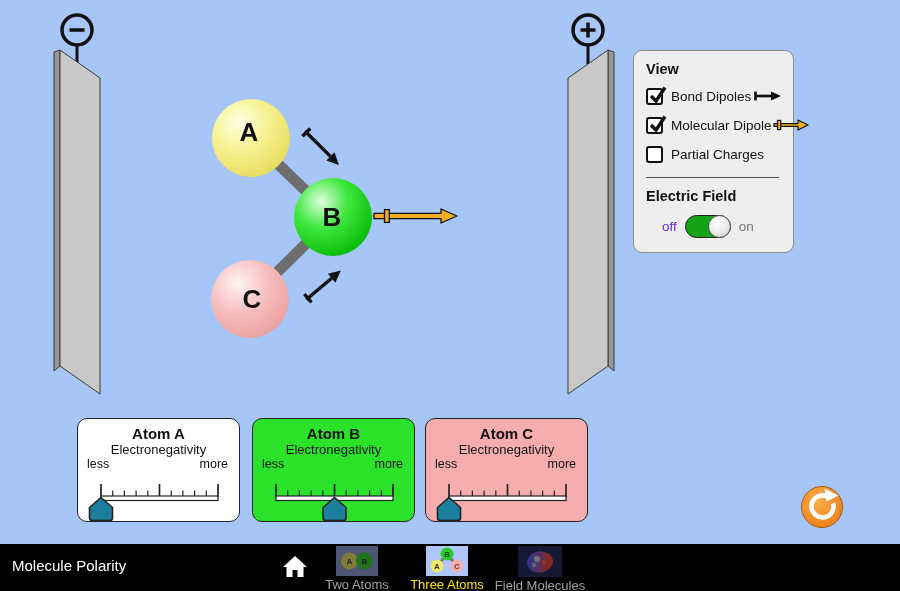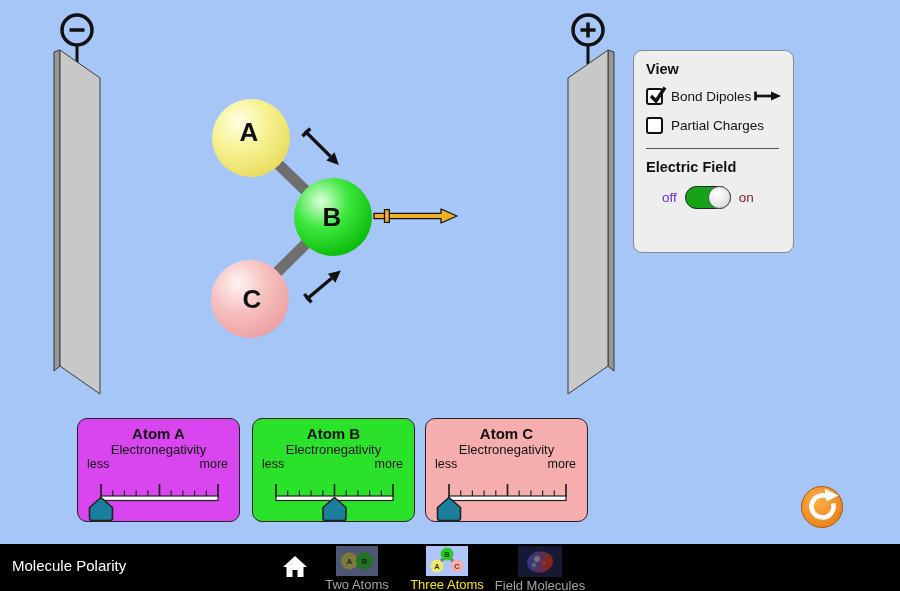--- a/index.html
+++ b/index.html
@@ -15,31 +15,31 @@
   .vrow{display:flex;align-items:center;margin-top:9px;height:20px;cursor:pointer;}
   .cbox{position:relative;width:17px;height:17px;background:#fff;border:2px solid #111;border-radius:3px;
     box-sizing:border-box;flex:0 0 auto;}
   .checkmark{position:absolute;left:0px;top:-4px;overflow:visible;}
   .vlabel{font-size:13.5px;color:#111;margin-left:8px;white-space:nowrap;}
   .row-icon{margin-left:auto;flex:0 0 auto;}
   .divider{border-top:1px solid #555;margin:13px 0 0 0;}
   .ef-title{margin-top:10px;}
   .ef-row{display:flex;align-items:center;margin-top:11px;}
   .ef-off{font-size:13.5px;color:#6d28d9;margin-left:16px;}
-  .ef-on{font-size:13.5px;color:#7f1d1d;text-align:center;}
+  .ef-on{font-size:13.5px;color:#737373;text-align:center;}
   .toggle{position:relative;width:44px;height:21px;border-radius:12px;background:#17A317;
     border:1.5px solid #222;margin:0 8px;cursor:pointer;}
   .knob{position:absolute;top:-1px;left:-1px;width:21px;height:21px;border-radius:50%;
     background:radial-gradient(circle at 38% 32%,#ffffff 0%,#e9e9e9 55%,#c2c2c2 100%);border:1px solid #555;}
   .toggle.on .knob{left:auto;right:-1px;}
 
   
   .en-panel{position:absolute;top:418px;width:163px;height:104px;border:1.5px solid #222;
     border-radius:10px;box-sizing:border-box;text-align:center;}
-  .en-a{left:77px;background:#d946ef;}
+  .en-a{left:77px;background:#ffffff;}
   .en-b{left:252px;background:#2BE22B;}
   .en-c{left:425px;background:#F5ADAD;}
   .en-title{font-size:15px;font-weight:bold;color:#111;margin-top:6px;}
   .en-sub{font-size:13px;color:#111;margin-top:0px;}
   .en-minmax{display:flex;justify-content:space-between;padding:0 11px 0 9px;font-size:12.5px;
     color:#111;}
   svg.slider{display:block;margin:0;cursor:pointer;}
 
   
   .navbar{position:absolute;left:0;top:544px;width:900px;height:47px;background:#000;}
@@ -152,20 +152,32 @@
         </svg>
       </span>
       <span class="vlabel">Bond Dipoles</span>
       <svg class="row-icon" width="30" height="14" viewBox="0 0 30 14">
         <line x1="4" y1="7" x2="21" y2="7" stroke="#111" stroke-width="2.7"></line>
         <line x1="4.5" y1="2.6" x2="4.5" y2="11.4" stroke="#111" stroke-width="2.7"></line>
         <polygon points="20,2.4 30,7 20,11.6" fill="#111"></polygon>
       </svg>
     </div>
 
+    <div class="vrow">
+      <span class="cbox">
+        <svg class="checkmark" width="22" height="20" viewBox="0 0 22 20" style="visibility: visible;">
+          <polyline points="3,10 8,15 17,1.5" fill="none" stroke="#111" stroke-width="3.4"></polyline>
+        </svg>
+      </span>
+      <span class="vlabel">Molecular Dipole</span>
+      <svg class="row-icon" width="37" height="16" viewBox="0 0 37 16">
+        <path d="M2,6.6 L26,6.6 L26,3 L36,8 L26,13 L26,9.4 L2,9.4 Z" fill="#F2AE24" stroke="#111" stroke-width="1.2" stroke-linejoin="round"></path>
+        <rect x="5.5" y="3.4" width="3.2" height="9.2" fill="#F2AE24" stroke="#111" stroke-width="1.2"></rect>
+      </svg>
+    </div>
 
     <div class="vrow">
       <span class="cbox">
         
       </span>
       <span class="vlabel">Partial Charges</span>
     </div>
 
     <div class="divider"></div>
 

